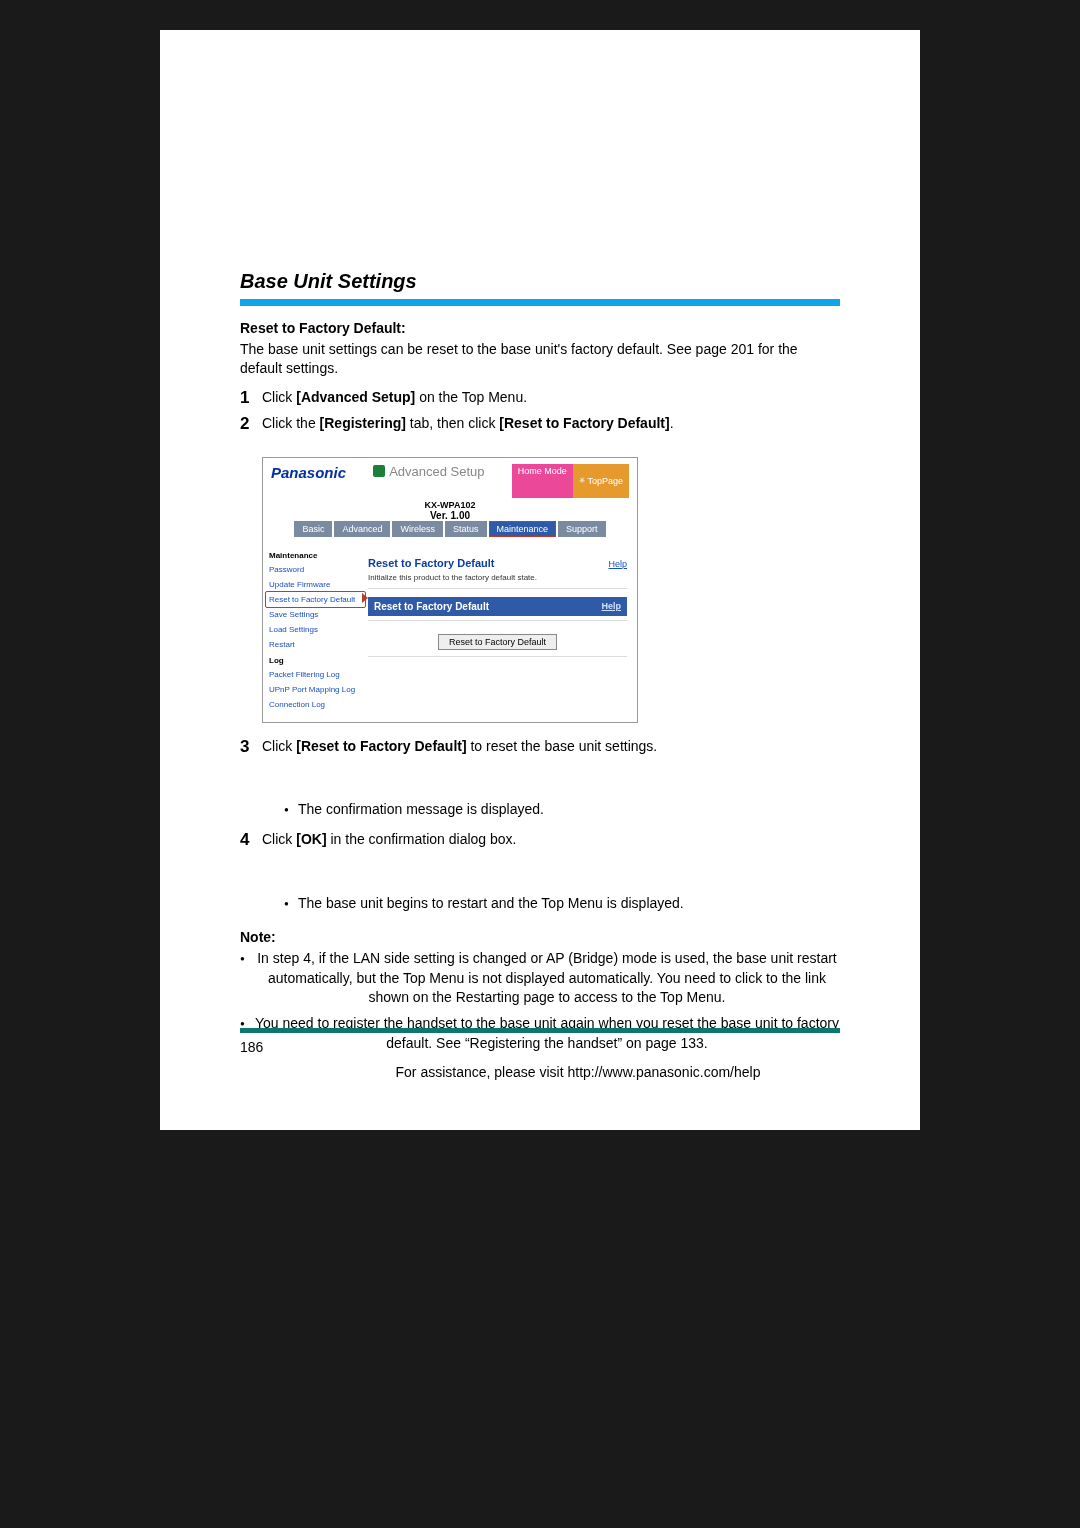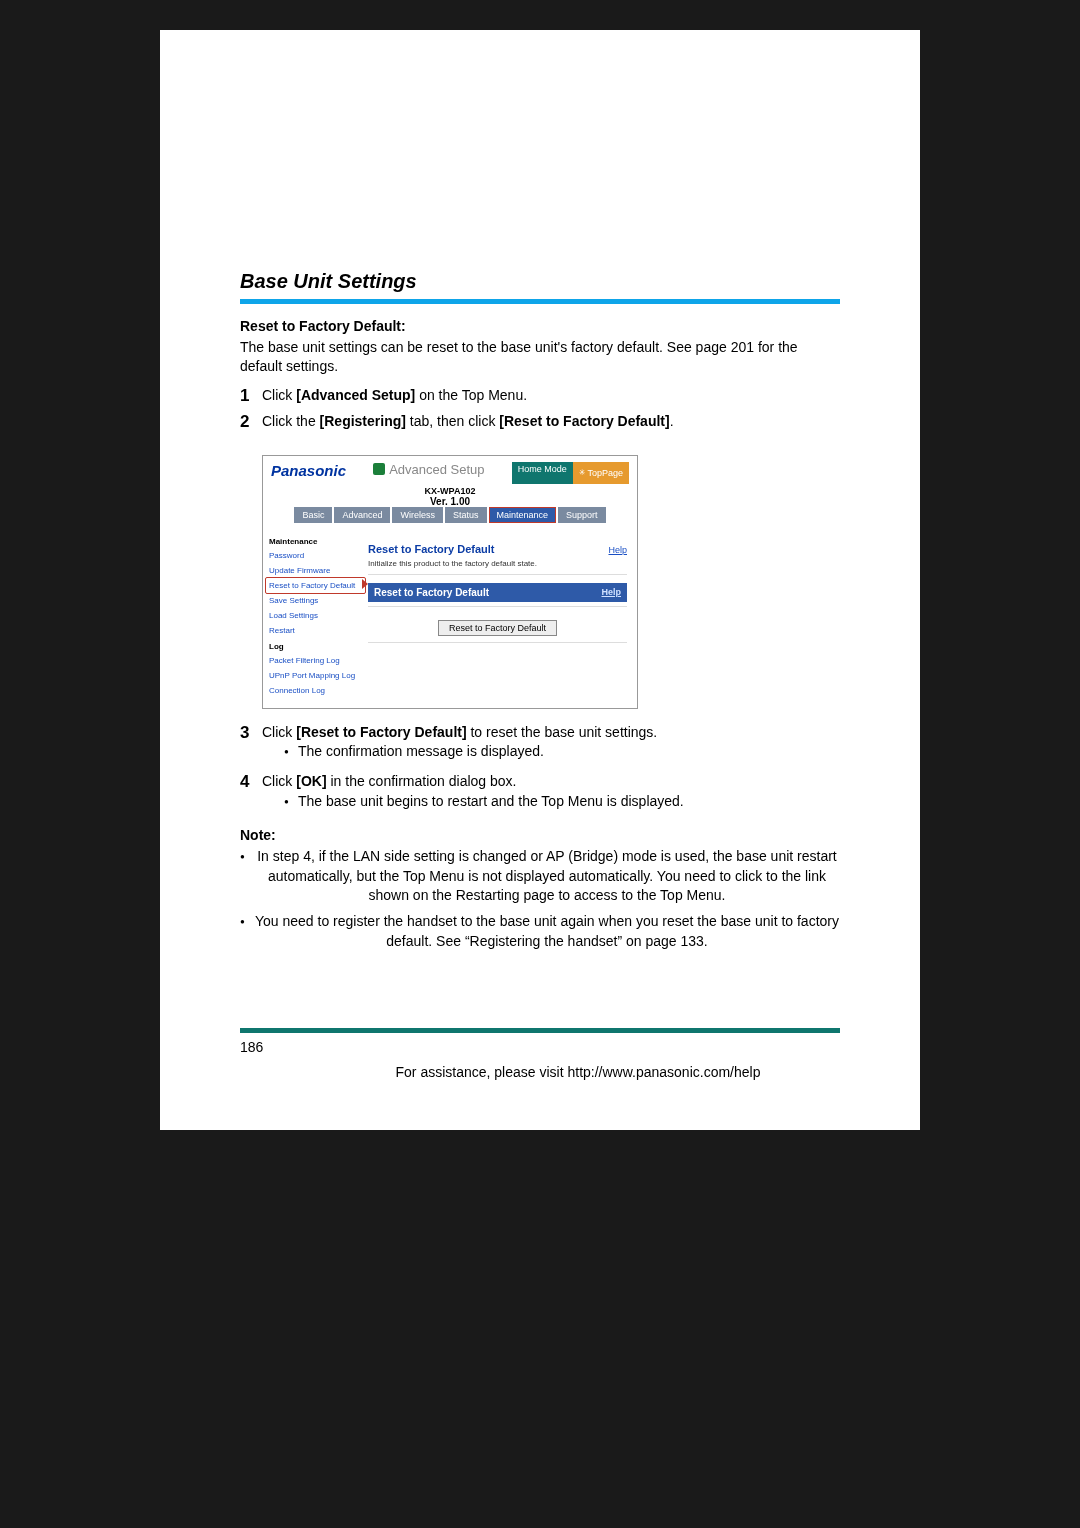--- a/index.html
+++ b/index.html
@@ -10,38 +10,38 @@
     background: #fff;
     margin: 30px auto 0 auto;
     padding: 240px 80px 60px 80px;
     position: relative;
   }
   .section-title {
     font-style: italic;
     font-weight: bold;
     font-size: 20px;
     padding-bottom: 6px;
-    border-bottom: 5px solid #0ea5e9;
+    border-bottom: 7px solid #0ea5e9;
     margin-bottom: 14px;
   }
   .sub-heading {
     font-weight: bold;
     font-size: 14px;
     margin-bottom: 4px;
   }
   .body-text {
     font-size: 14px;
     line-height: 1.35;
     margin-bottom: 10px;
   }
   .steps { list-style: none; margin: 8px 0 10px 0; }
   .steps li { display: flex; align-items: flex-start; margin-bottom: 6px; font-size: 14px; }
   .step-num { font-weight: bold; font-size: 17px; width: 22px; flex-shrink: 0; }
   .step-body { flex: 1; line-height: 1.4; }
-  .bullets { list-style: none; margin-left: 22px; }
+  .bullets { list-style: none; margin-left: 22px; margin-top: 44px; }
   .bullets li { font-size: 14px; line-height: 1.4; position: relative; padding-left: 14px; margin-bottom: 4px; }
   .bullets li::before { content: "●"; font-size: 8px; position: absolute; left: 0; top: 4px; }
   .note-head { font-weight: bold; font-size: 14px; margin-top: 12px; margin-bottom: 4px; }
   .note-list { list-style: none; }
   .note-list li { font-size: 14px; line-height: 1.4; position: relative; padding-left: 14px; margin-bottom: 6px; text-align: center; }
   .note-list li::before { content: "●"; font-size: 8px; position: absolute; left: 0; top: 4px; }
   b { font-weight: bold; }
 
   
   .router-shot {
@@ -50,22 +50,22 @@
     border: 1px solid #999;
     font-family: Arial, sans-serif;
     background: #fff;
   }
   .rs-top { display: flex; justify-content: space-between; align-items: flex-start; padding: 6px 8px 2px 8px; }
   .brand { color: #0033a0; font-weight: bold; font-style: italic; font-size: 15px; }
   .rs-title-wrap { display: flex; align-items: center; gap: 4px; }
   .pencil { width: 12px; height: 12px; background: #1b7f3a; border-radius: 2px; display: inline-block; }
   .rs-title { color: #888; font-size: 13px; }
   .home-top { display: flex; gap: 0; font-size: 9px; }
-  .hm { background: #0f766e; color: #fff; padding: 2px 6px; }
-  .tp { background: #e69a2e; color: #fff; padding: 6px 6px; display:flex; align-items:center; gap:2px;}
+  .hm { background: #ec4899; color: #fff; padding: 2px 6px; }
+  .tp { background: #e69a2e; color: #fff; padding: 12px 6px; display:flex; align-items:center; gap:2px;}
   .tp::before { content:"✳"; font-size:8px; }
   .model-row { display:flex; justify-content: space-between; align-items: center; padding: 0 8px 6px 8px; flex-direction: column; }
   .model { font-size: 9px; font-weight: bold; text-align: center; width: 80px; }
   .model .ver { font-weight: bold; font-size: 10px; }
   .tabs { display: flex; gap: 2px; }
   .tab { font-size: 9px; color: #fff; padding: 3px 8px; background: #7a8aa0; }
   .tab.active { background: #2e5aa8; }
   .tab.outlined { outline: 1px solid #c0392b; outline-offset: -1px; }
   .rs-body { display: flex; }
   .side { width: 95px; background: #fff; border-right: 0; padding: 4px 0 10px 4px; font-size: 8px; }

